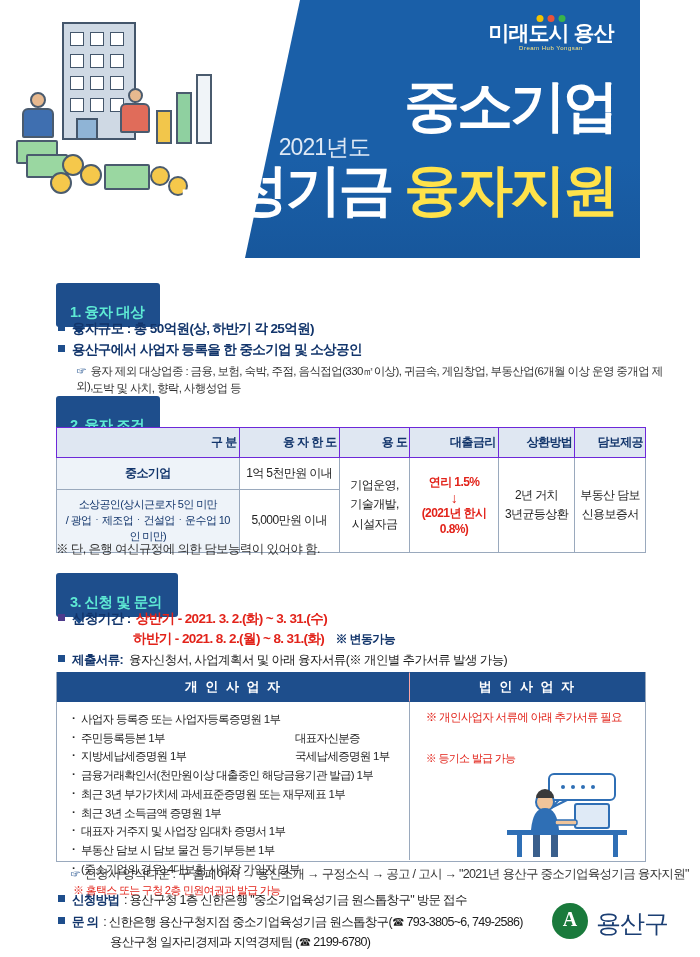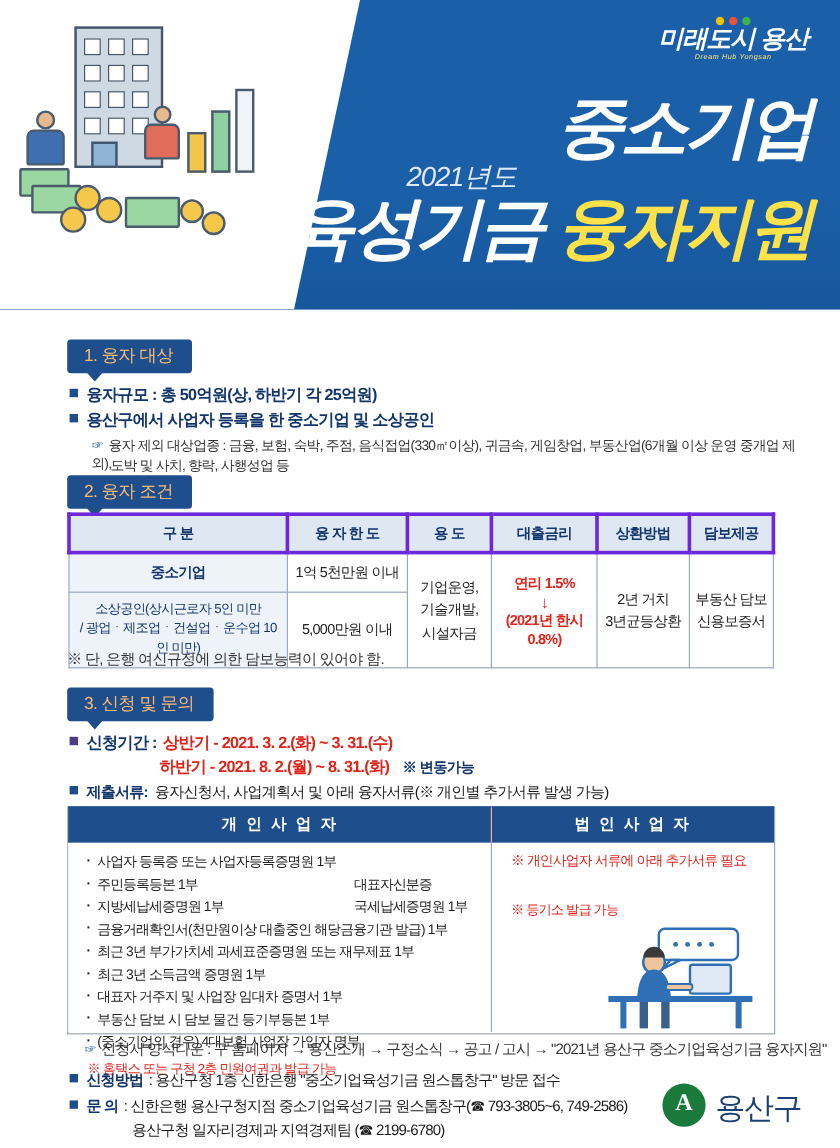--- a/index.html
+++ b/index.html
@@ -9,24 +9,23 @@
     font-family:"Liberation Sans", sans-serif;
     background:#ffffff;
     color:#1b1b1b;
     position:relative;
     overflow:hidden;
   }
   .poster { width:700px; height:957px; position:relative; background:#fff; }
 
   
   .header {
-    position:absolute; left:0; top:0; width:700px; height:258px;
+    position:absolute; left:0; top:0; width:640px; height:258px;
     background:linear-gradient(180deg,#1a5fa8 0%, #1a5fa8 62%, #17579c 100%);
     overflow:hidden;
-    font-style:italic;
   }
   .header-white-wedge{
     position:absolute; left:0; top:0; width:300px; height:258px;
     background:#ffffff;
     clip-path:polygon(0 0, 300px 0, 245px 258px, 0 258px);
   }
   .brand-logo{
     position:absolute; right:14px; top:10px; width:150px; height:58px;
     text-align:center; color:#fff;
   }
@@ -65,22 +64,22 @@
   .win{ position:absolute; background:#ffffff; border:1px solid #44566b; }
   .coin{ position:absolute; border-radius:50%; background:#f5c84b; border:2px solid #4a5b6e; }
   .bill{ position:absolute; background:#9ad7a1; border:2px solid #4a5b6e; border-radius:2px; }
   .person-head{ position:absolute; border-radius:50%; }
   .person-body{ position:absolute; border-radius:6px 6px 2px 2px; }
   .bar{ position:absolute; border:2px solid #4a5b6e; }
 
   
   .sec-h{
     position:absolute;
-    background:#1e4e8c; color:#fdba74; font-weight:normal; font-size:14.5px;
-    padding:4px 16px 5px 14px; border-radius:3px; letter-spacing:-.5px;
+    background:#1e4e8c; color:#5eead4; font-weight:bold; font-size:14.5px;
+    padding:20px 16px 5px 14px; border-radius:3px; letter-spacing:-.5px;
   }
   .sec-h::after{
     content:""; position:absolute; left:16px; bottom:-7px;
     border-left:7px solid transparent; border-right:7px solid transparent;
     border-top:8px solid #1e4e8c;
   }
 
   .bullet-sq{
     display:inline-block; width:7px; height:7px; background:#1e4e8c;
     margin-right:7px; vertical-align:2px;
@@ -96,22 +95,22 @@
     font-size:11.5px; color:#333; letter-spacing:-.6px;
   }
   .arr{ color:#1e4e8c; font-size:11px; margin-right:4px; }
 
   
   table.t1{
     position:absolute; left:56px; top:427px; width:590px;
     border-collapse:collapse; font-size:12px; letter-spacing:-.6px;
   }
   table.t1 th{
-    background:#dfe7f2; border:3px solid #6d28d9; color:#12356b; font-weight:bold;
-    padding:6px 2px; text-align:center;
+    background:#dfe7f2; border:1px solid #6d28d9; color:#12356b; font-weight:bold;
+    padding:6px 2px; text-align:right;
   }
   table.t1 td{
     border:1px solid #9aa9bd; padding:7px 4px; text-align:center; color:#222;
     background:#ffffff;
   }
   table.t1 td.lbl{ background:#eef3f9; color:#12356b; font-weight:bold; }
   table.t1 td.lbl.small{ font-weight:normal; font-size:11px; line-height:1.45; }
   .rate-main{ color:#e2231a; font-weight:bold; }
   .rate-sub{ color:#e2231a; font-weight:bold; }
   .downarrow{ color:#e2231a; font-size:14px; line-height:1; }

